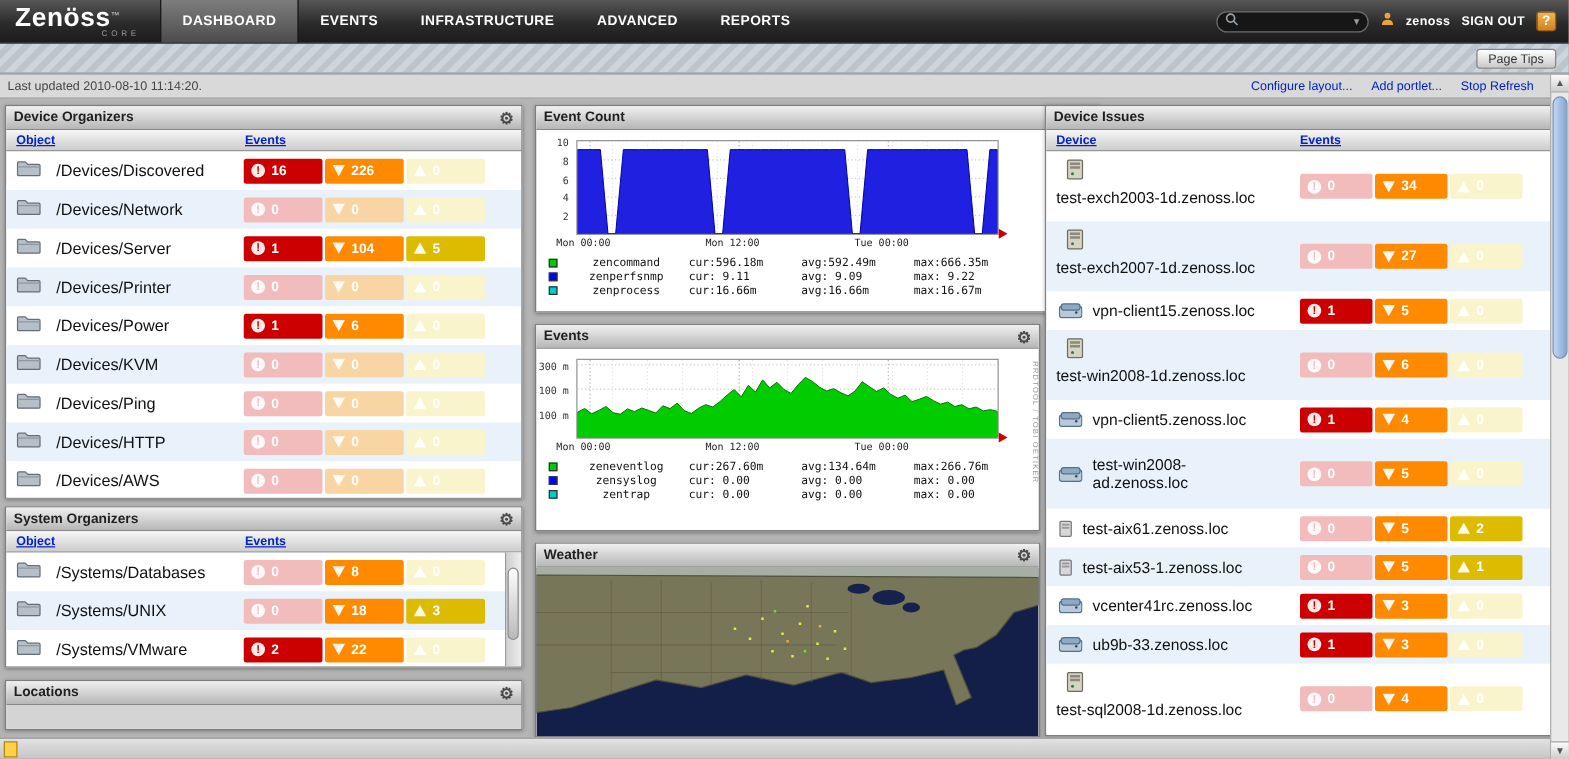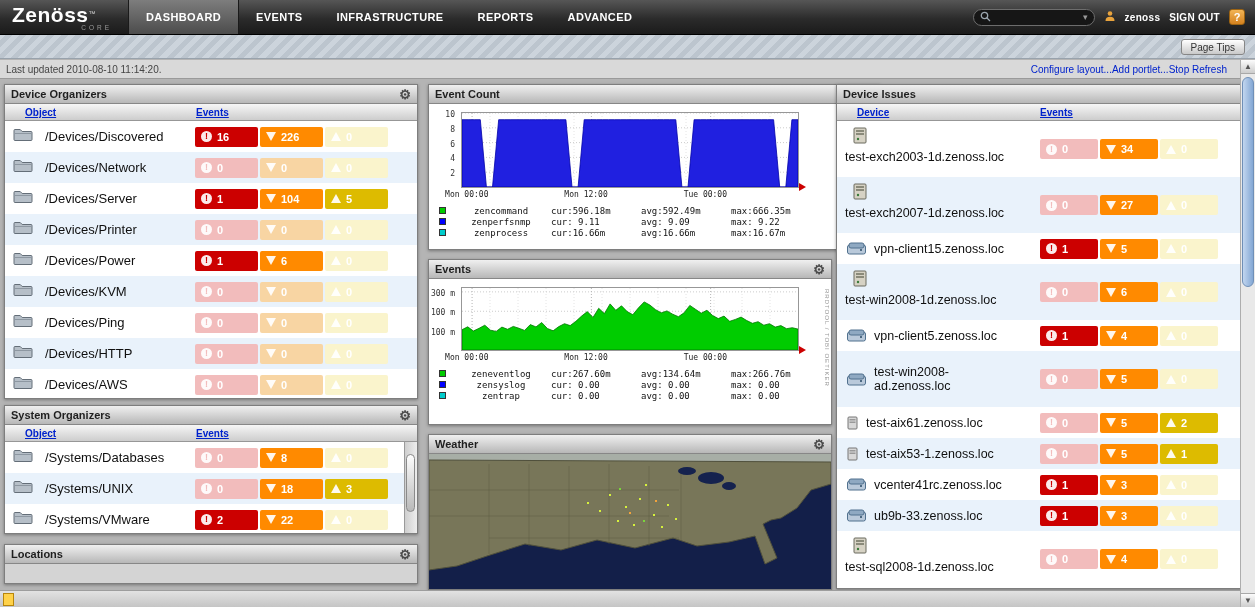--- a/index.html
+++ b/index.html
@@ -29,33 +29,33 @@
 
   
   .stripebar { position:absolute; top:35px; left:0; right:0; height:24px;
     background:repeating-linear-gradient(-45deg,#ccd4dc 0 5px,#bcc5ce 5px 10px); border-bottom:1px solid #98a2ac; }
   .page-tips { position:absolute; right:10px; top:4px; height:16px; font-size:10px; color:#333;
     background:linear-gradient(#ffffff,#c9c9c9); border:1px solid #868686; border-radius:3px; padding:0 9px;
     font-family:"Liberation Sans", sans-serif; }
   .statusbar { position:absolute; top:60px; left:0; right:0; height:19px; background:#d9d9d9;
     border-bottom:1px solid #9a9a9a; display:flex; align-items:center; font-size:10px; }
   .last-updated { color:#454545; padding-left:6px; }
-  .status-links { margin-left:auto; display:flex; padding-right:28px; }
+  .status-links { margin-left:auto; display:flex; gap:15px; padding-right:28px; }
   .status-links .link { color:#0022cc; cursor:pointer; }
 
   
   .content { position:absolute; top:79px; left:0; right:15px; bottom:17px; background:#b4b4b4; overflow:hidden; }
   .portlet { position:absolute; background:#fff; border:1px solid #7e7e7e; box-shadow:0 1px 3px rgba(0,0,0,.35); overflow:hidden; }
   .portlet-header { height:19px; background:linear-gradient(#f0f0f0,#b7b7b7); border-bottom:1px solid #878787;
     display:flex; align-items:center; padding:0 6px; font-size:11px; font-weight:bold; color:#1f1f1f; }
   .gear { margin-left:auto; color:#4a4a4a; font-size:13px; line-height:13px; cursor:pointer; }
   .colheader { position:relative; height:17px; background:linear-gradient(#f6f6f6,#cdcdcd); border-bottom:1px solid #979797;
     font-size:10px; font-weight:bold; display:flex; align-items:center; }
   .ch-link { color:#0022cc; text-decoration:underline; cursor:pointer; }
-  .ch-left { padding-left:20px; }
+  .ch-left { padding-left:8px; }
   .ch-right { position:absolute; }
   #p-devorg .ch-right, #p-sysorg .ch-right { left:191px; }
   #p-devissues .ch-right { left:203px; }
 
   .rows { background:#fff; }
   .stripe > div:nth-child(even) { background:#e9f2fb; }
 
   .org-row { position:relative; height:31px; display:flex; align-items:center; padding-left:8px; }
   .org-name { margin-left:12px; font-size:13px; color:#101010; }
 
@@ -137,22 +137,22 @@
 
   <header class="topnav">
     <div class="logo">
       <span class="logo-text">Zenöss</span><span class="logo-tm">™</span>
       <div class="logo-core">CORE</div>
     </div>
     <nav class="nav-items">
       <div class="nav-item active">DASHBOARD</div>
       <div class="nav-item">EVENTS</div>
       <div class="nav-item">INFRASTRUCTURE</div>
+      <div class="nav-item">ADVANCED</div>
       <div class="nav-item">REPORTS</div>
-      <div class="nav-item">ADVANCED</div>
     </nav>
     <div class="nav-right">
       <div class="search-box">
         <span><svg width="11" height="11" viewBox="0 0 11 11">
               <circle cx="4.5" cy="4.5" r="3.2" fill="none" stroke="#9aa5ae" stroke-width="1.3"></circle>
               <line x1="7" y1="7" x2="10" y2="10" stroke="#9aa5ae" stroke-width="1.3"></line>
             </svg></span>
         <input class="search-input" placeholder="" style="">
         <span class="search-caret">▾</span>
       </div>

